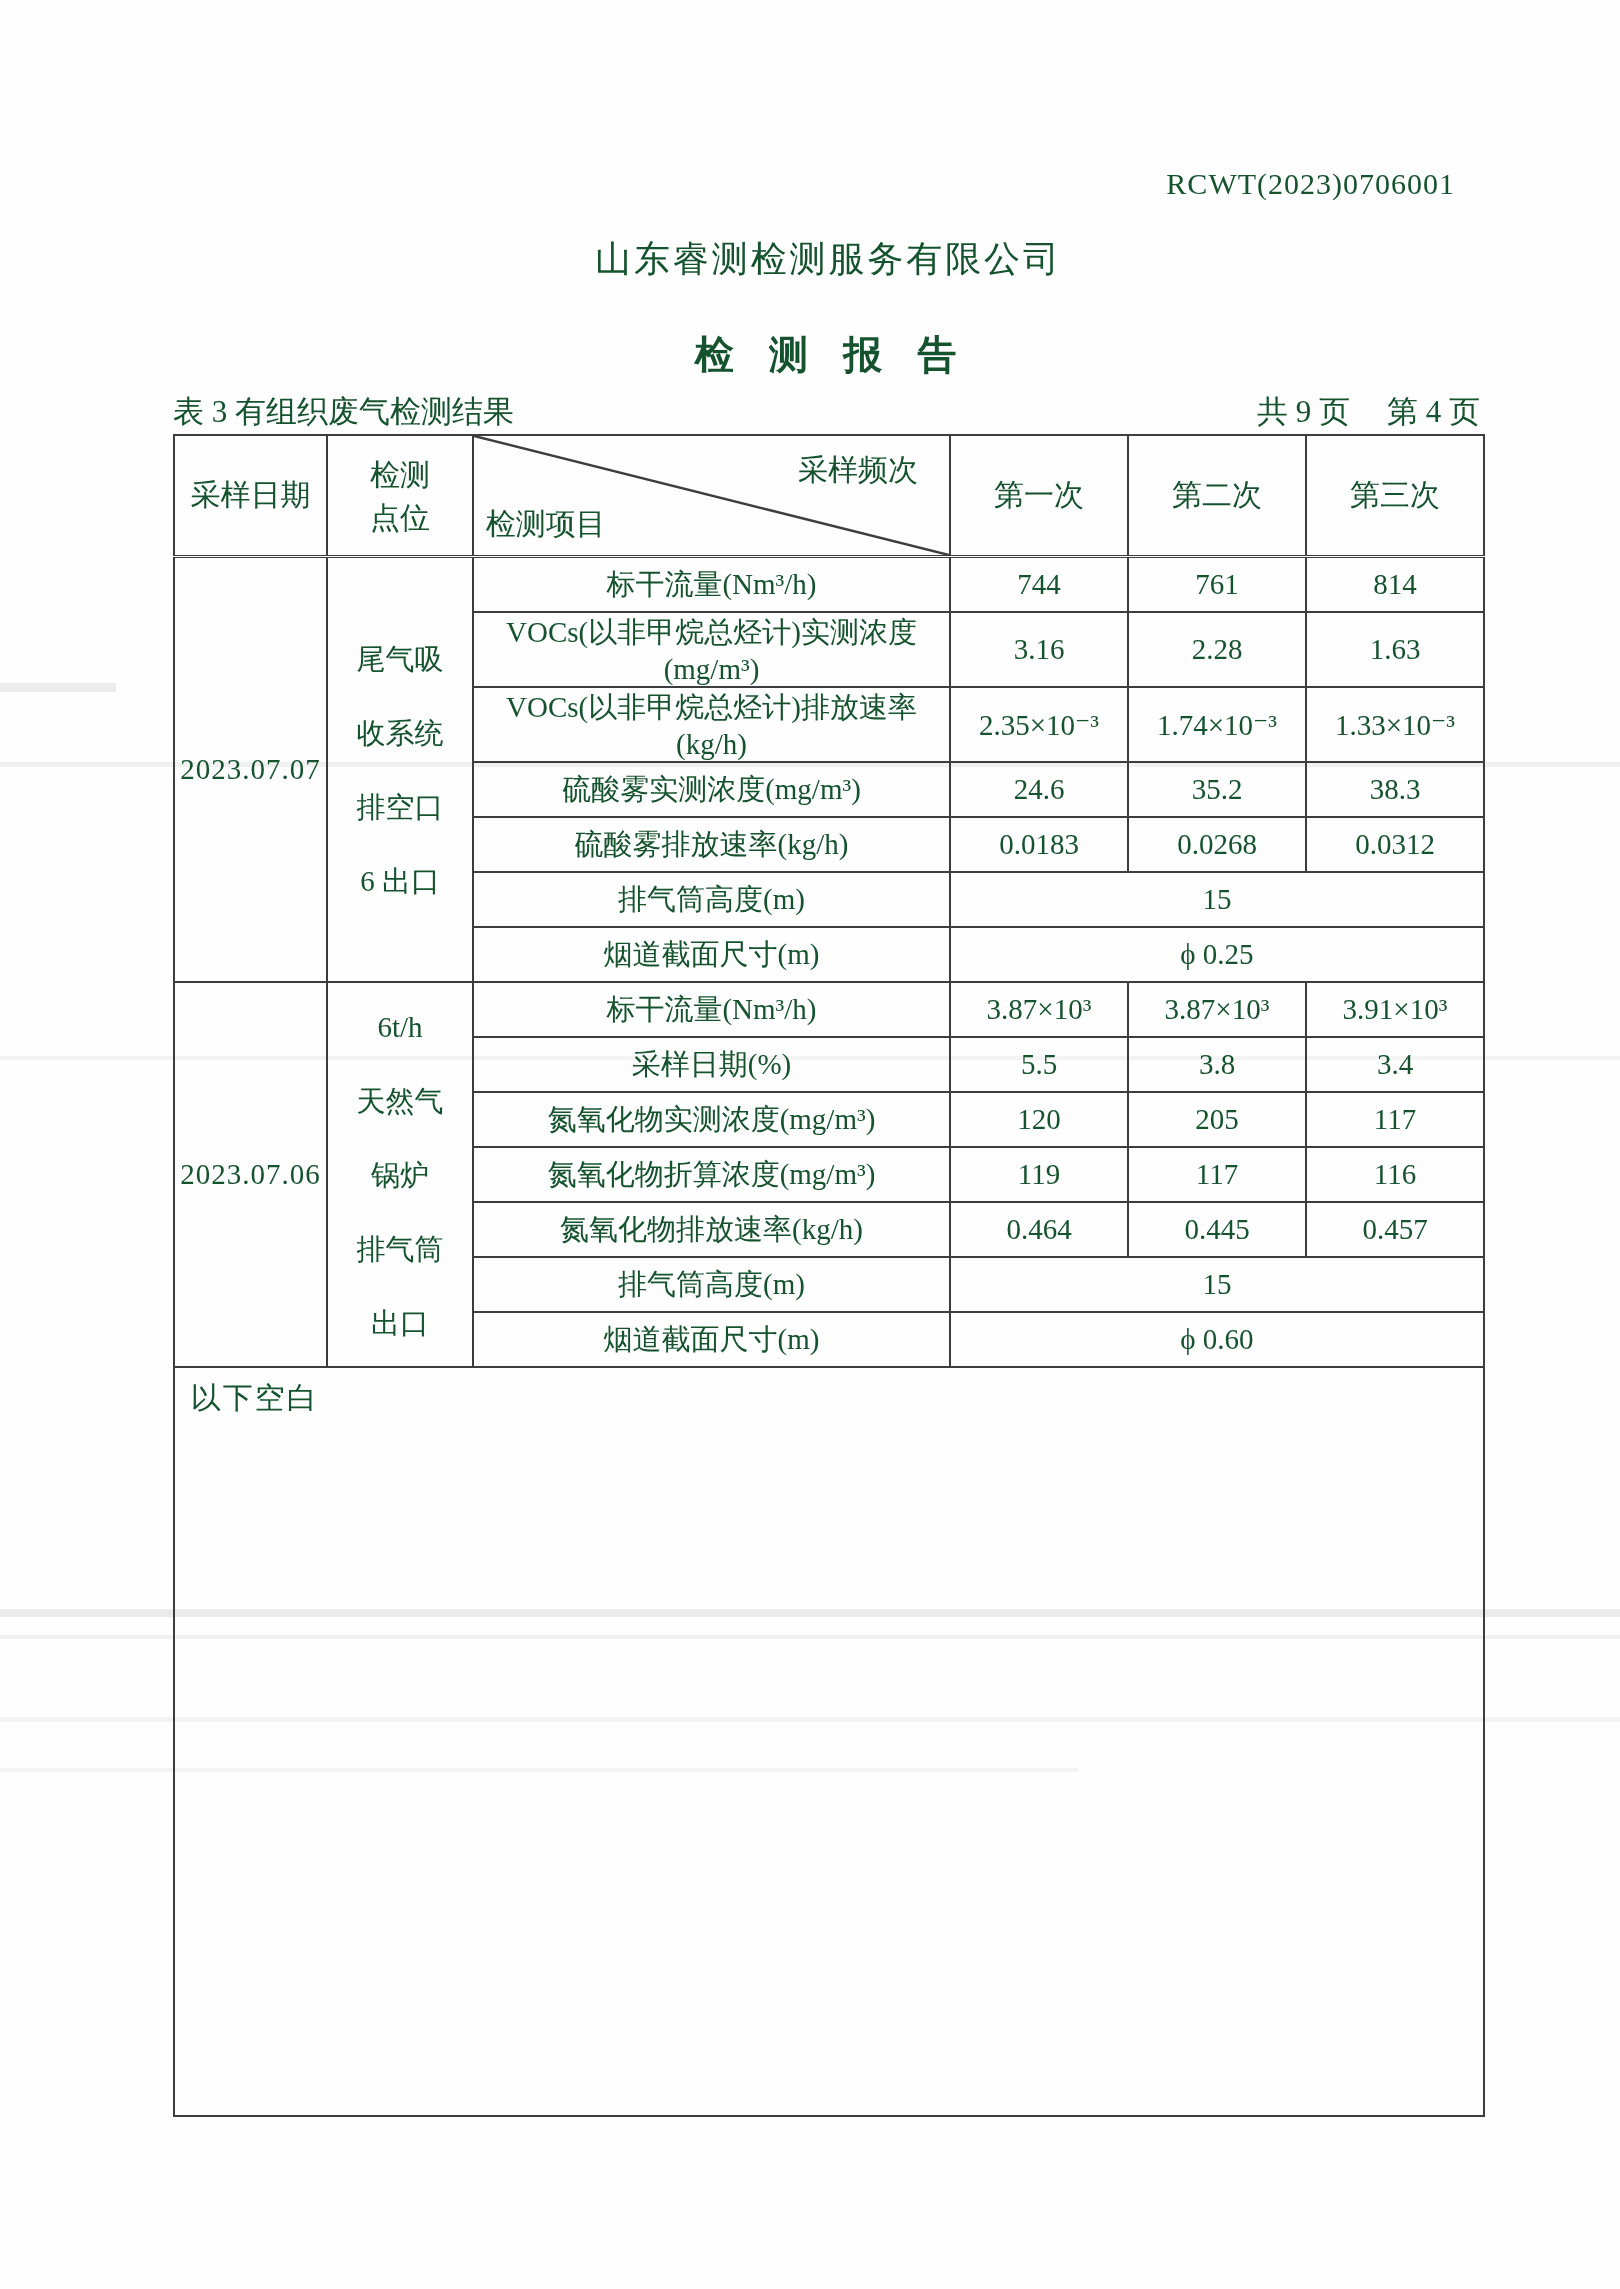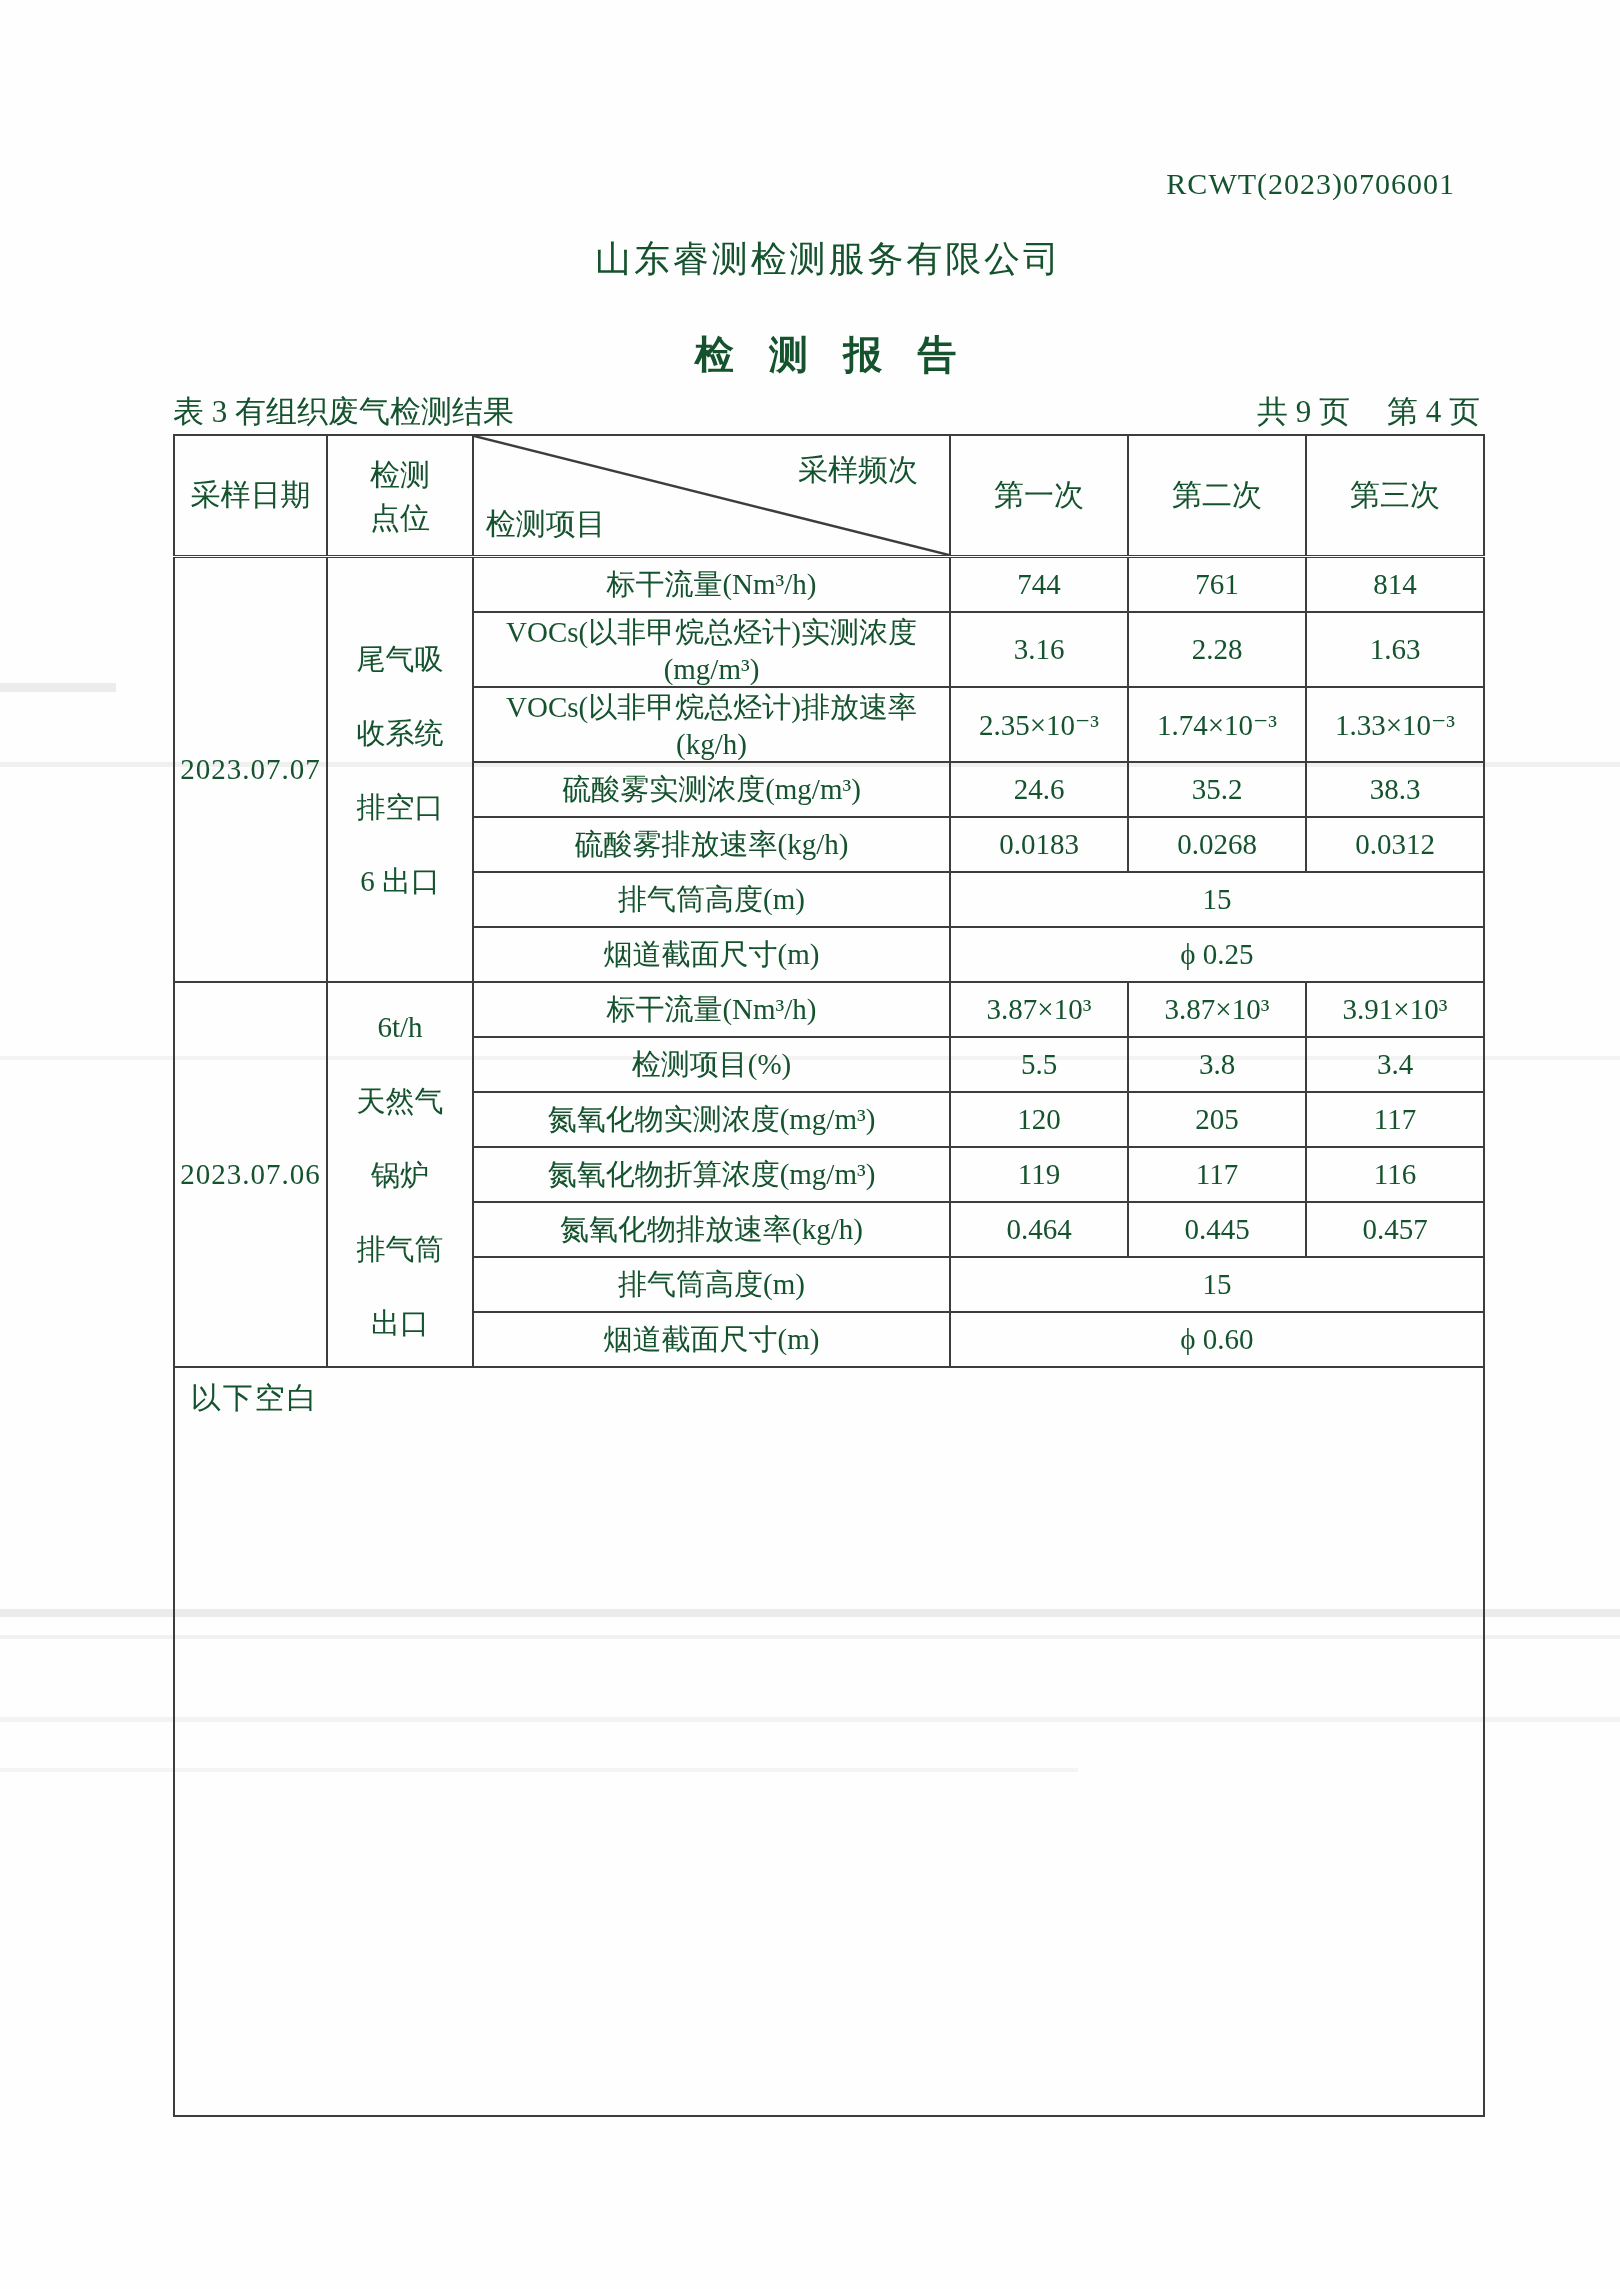--- a/index.html
+++ b/index.html
@@ -160,21 +160,21 @@
 天然气
 锅炉
 排气筒
 出口</td>
       <td>标干流量(Nm³/h)</td>
       <td>3.87×10³</td>
       <td>3.87×10³</td>
       <td>3.91×10³</td>
     </tr>
     <tr class="data">
-      <td>检测项目(%)</td>
+      <td>采样日期(%)</td>
       <td>5.5</td>
       <td>3.8</td>
       <td>3.4</td>
     </tr>
     <tr class="data">
       <td>氮氧化物实测浓度(mg/m³)</td>
       <td>120</td>
       <td>205</td>
       <td>117</td>
     </tr>

